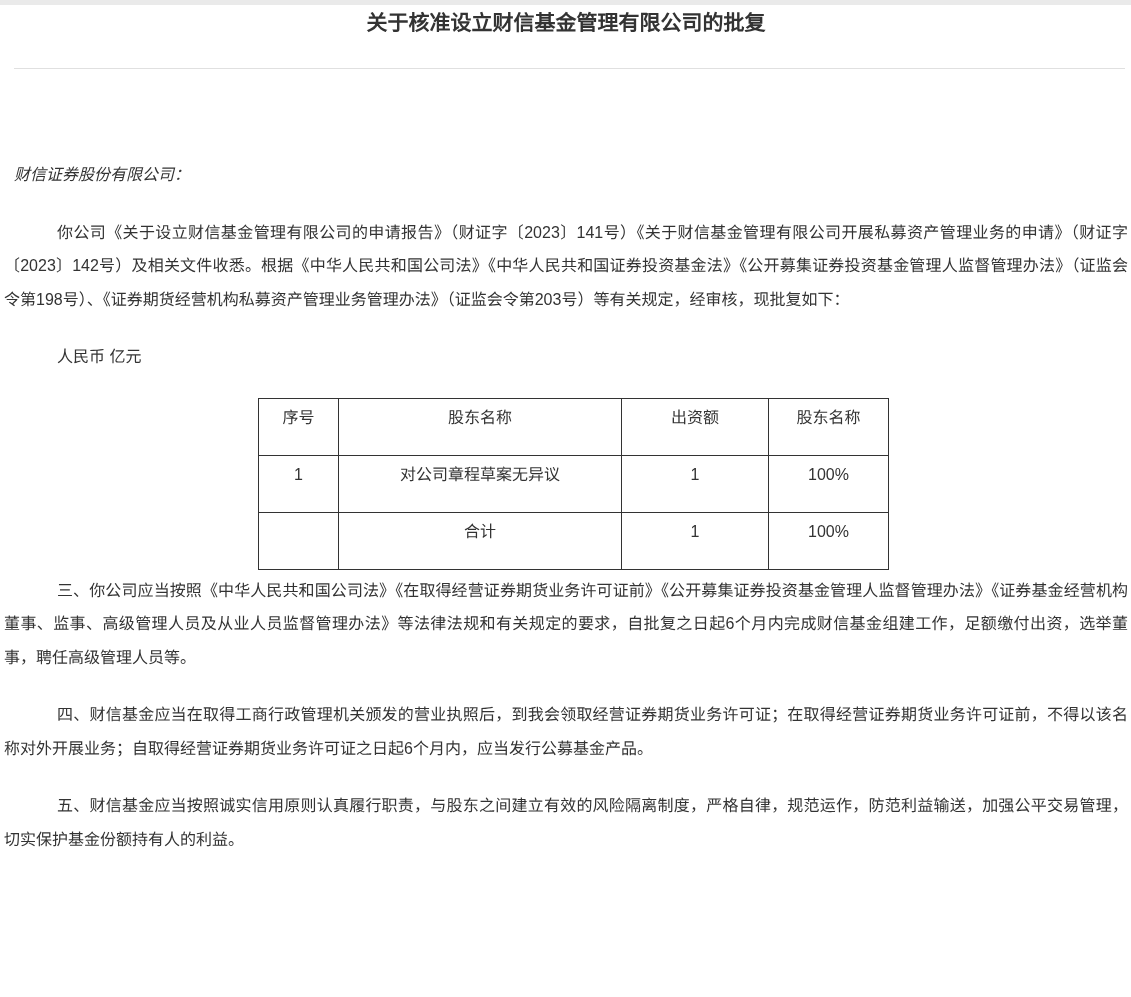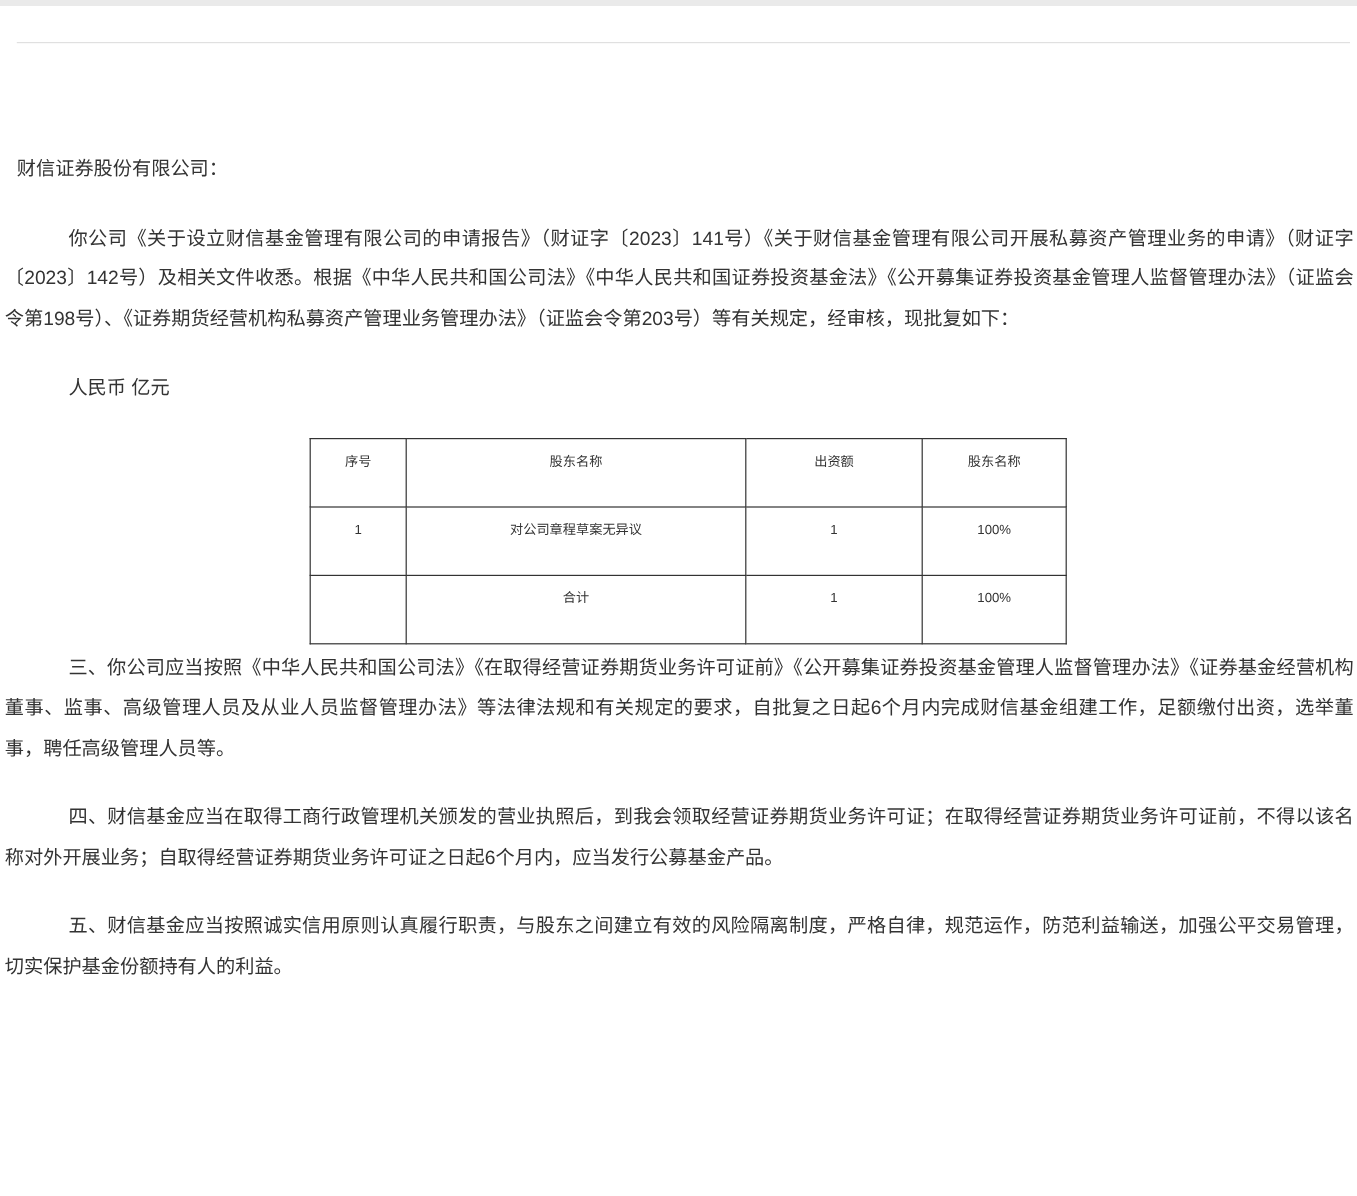--- a/index.html
+++ b/index.html
@@ -40,51 +40,53 @@
   p {
     font-size: 16px;
     line-height: 33.5px;
     margin: 24px 0;
     text-align: justify;
     color: #333333;
   }
   .salutation {
     margin: 89px 0 24px 0;
     text-indent: 10px;
+    font-style: italic;
   }
   .para {
     text-indent: 53px;
   }
   .after-table {
     margin-top: 4px;
   }
   table.shareholder-table {
     border-collapse: collapse;
     table-layout: fixed;
     width: 630px;
     margin: 0 0 0 254px;
   }
   table.shareholder-table td {
     border: 1px solid #333333;
     height: 47px;
     padding: 9px 2px 0 2px;
     vertical-align: top;
     text-align: center;
-    font-size: 11px;
+    font-size: 16px;
     line-height: 20px;
     color: #333333;
   }
 </style>
 </head>
 <body>
 
 <div class="page">
   <div class="top-strip"></div>
 
   <div class="doc">
+    <h1 class="title">关于核准设立财信基金管理有限公司的批复</h1>
     <hr class="divider">
 
     <p class="salutation">财信证券股份有限公司：</p>
 
     <p class="para">你公司《关于设立财信基金管理有限公司的申请报告》（财证字〔2023〕141号）《关于财信基金管理有限公司开展私募资产管理业务的申请》（财证字〔2023〕142号）及相关文件收悉。根据《中华人民共和国公司法》《中华人民共和国证券投资基金法》《公开募集证券投资基金管理人监督管理办法》（证监会令第198号）、《证券期货经营机构私募资产管理业务管理办法》（证监会令第203号）等有关规定，经审核，现批复如下：</p>
     <p class="para">人民币 亿元</p>
 
     <table class="shareholder-table">
       <colgroup>
         <col style="width:80px">

